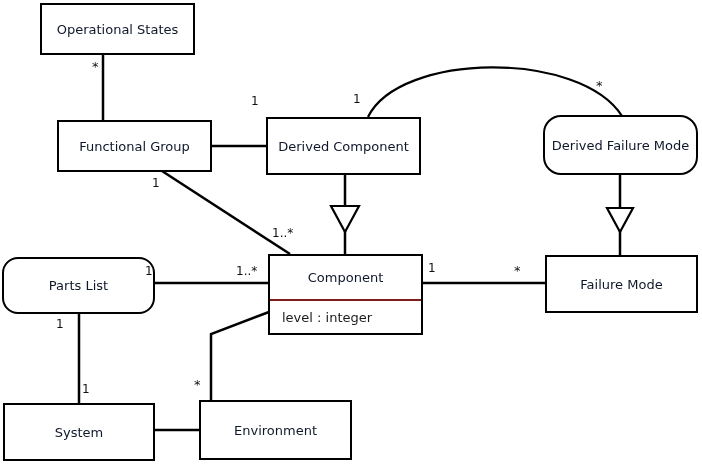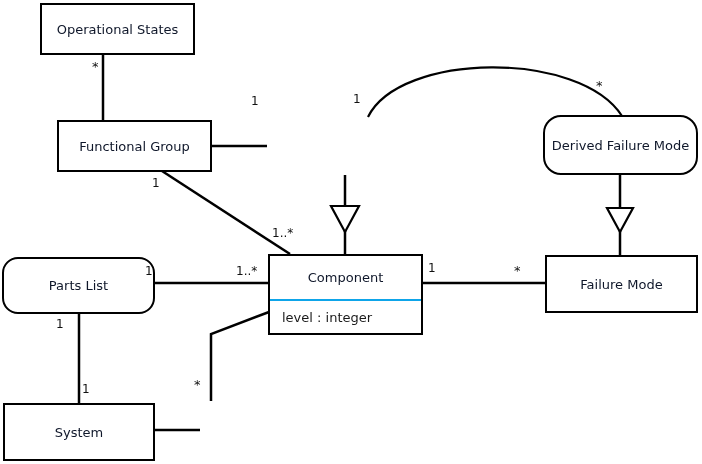--- a/index.html
+++ b/index.html
@@ -34,21 +34,21 @@
     flex: 1 1 auto;
     display: flex;
     align-items: center;
     justify-content: center;
     font-size: 13px;
     color: #0f172a;
     text-align: center;
     padding: 0 4px;
   }
   .uml-attrs {
-    border-top: 2px solid #0ea5e9;
+    border-top: 2px solid #7f1d1d;
     display: flex;
     align-items: center;
     padding: 4px 8px 4px 12px;
     font-size: 13px;
     color: #1a1a1a;
     min-height: 24px;
   }
   .mult {
     position: absolute;
     font-size: 12px;
@@ -95,20 +95,23 @@
   </svg>
 
   <div class="uml-box" style="left:40px; top:3px; width:155px; height:52px;">
     <div class="uml-name">Operational States</div>
   </div>
 
   <div class="uml-box" style="left:37px; top:120px; width:155px; height:52px;margin-left:20px;">
     <div class="uml-name">Functional Group</div>
   </div>
 
+  <div class="uml-box" style="left:266px; top:117px; width:155px; height:58px;">
+    <div class="uml-name">Derived Component</div>
+  </div>
 
   <div class="uml-box" style="left:543px; top:115px; width:155px; height:60px;border-radius:18px;">
     <div class="uml-name">Derived Failure Mode</div>
   </div>
 
   <div class="uml-box" style="left:2px; top:257px; width:153px; height:57px;border-radius:16px;">
     <div class="uml-name">Parts List</div>
   </div>
 
   <div class="uml-box" style="left:268px; top:254px; width:155px; height:81px;">
@@ -117,20 +120,23 @@
   </div>
 
   <div class="uml-box" style="left:3px; top:403px; width:152px; height:58px;">
     <div class="uml-name">System</div>
   </div>
 
   <div class="uml-box" style="left:545px; top:255px; width:153px; height:58px;">
     <div class="uml-name">Failure Mode</div>
   </div>
 
+  <div class="uml-box" style="left:199px; top:400px; width:153px; height:60px;">
+    <div class="uml-name">Environment</div>
+  </div>
 
   <span class="mult star" style="left:92px; top:60px;">*</span>
   <span class="mult" style="left:251px; top:95px;">1</span>
   <span class="mult" style="left:353px; top:93px;">1</span>
   <span class="mult star" style="left:596px; top:79px;">*</span>
   <span class="mult" style="left:152px; top:177px;">1</span>
   <span class="mult" style="left:272px; top:227px;">1..*</span>
   <span class="mult" style="left:145px; top:265px;">1</span>
   <span class="mult" style="left:236px; top:265px;">1..*</span>
   <span class="mult" style="left:428px; top:262px;">1</span>

